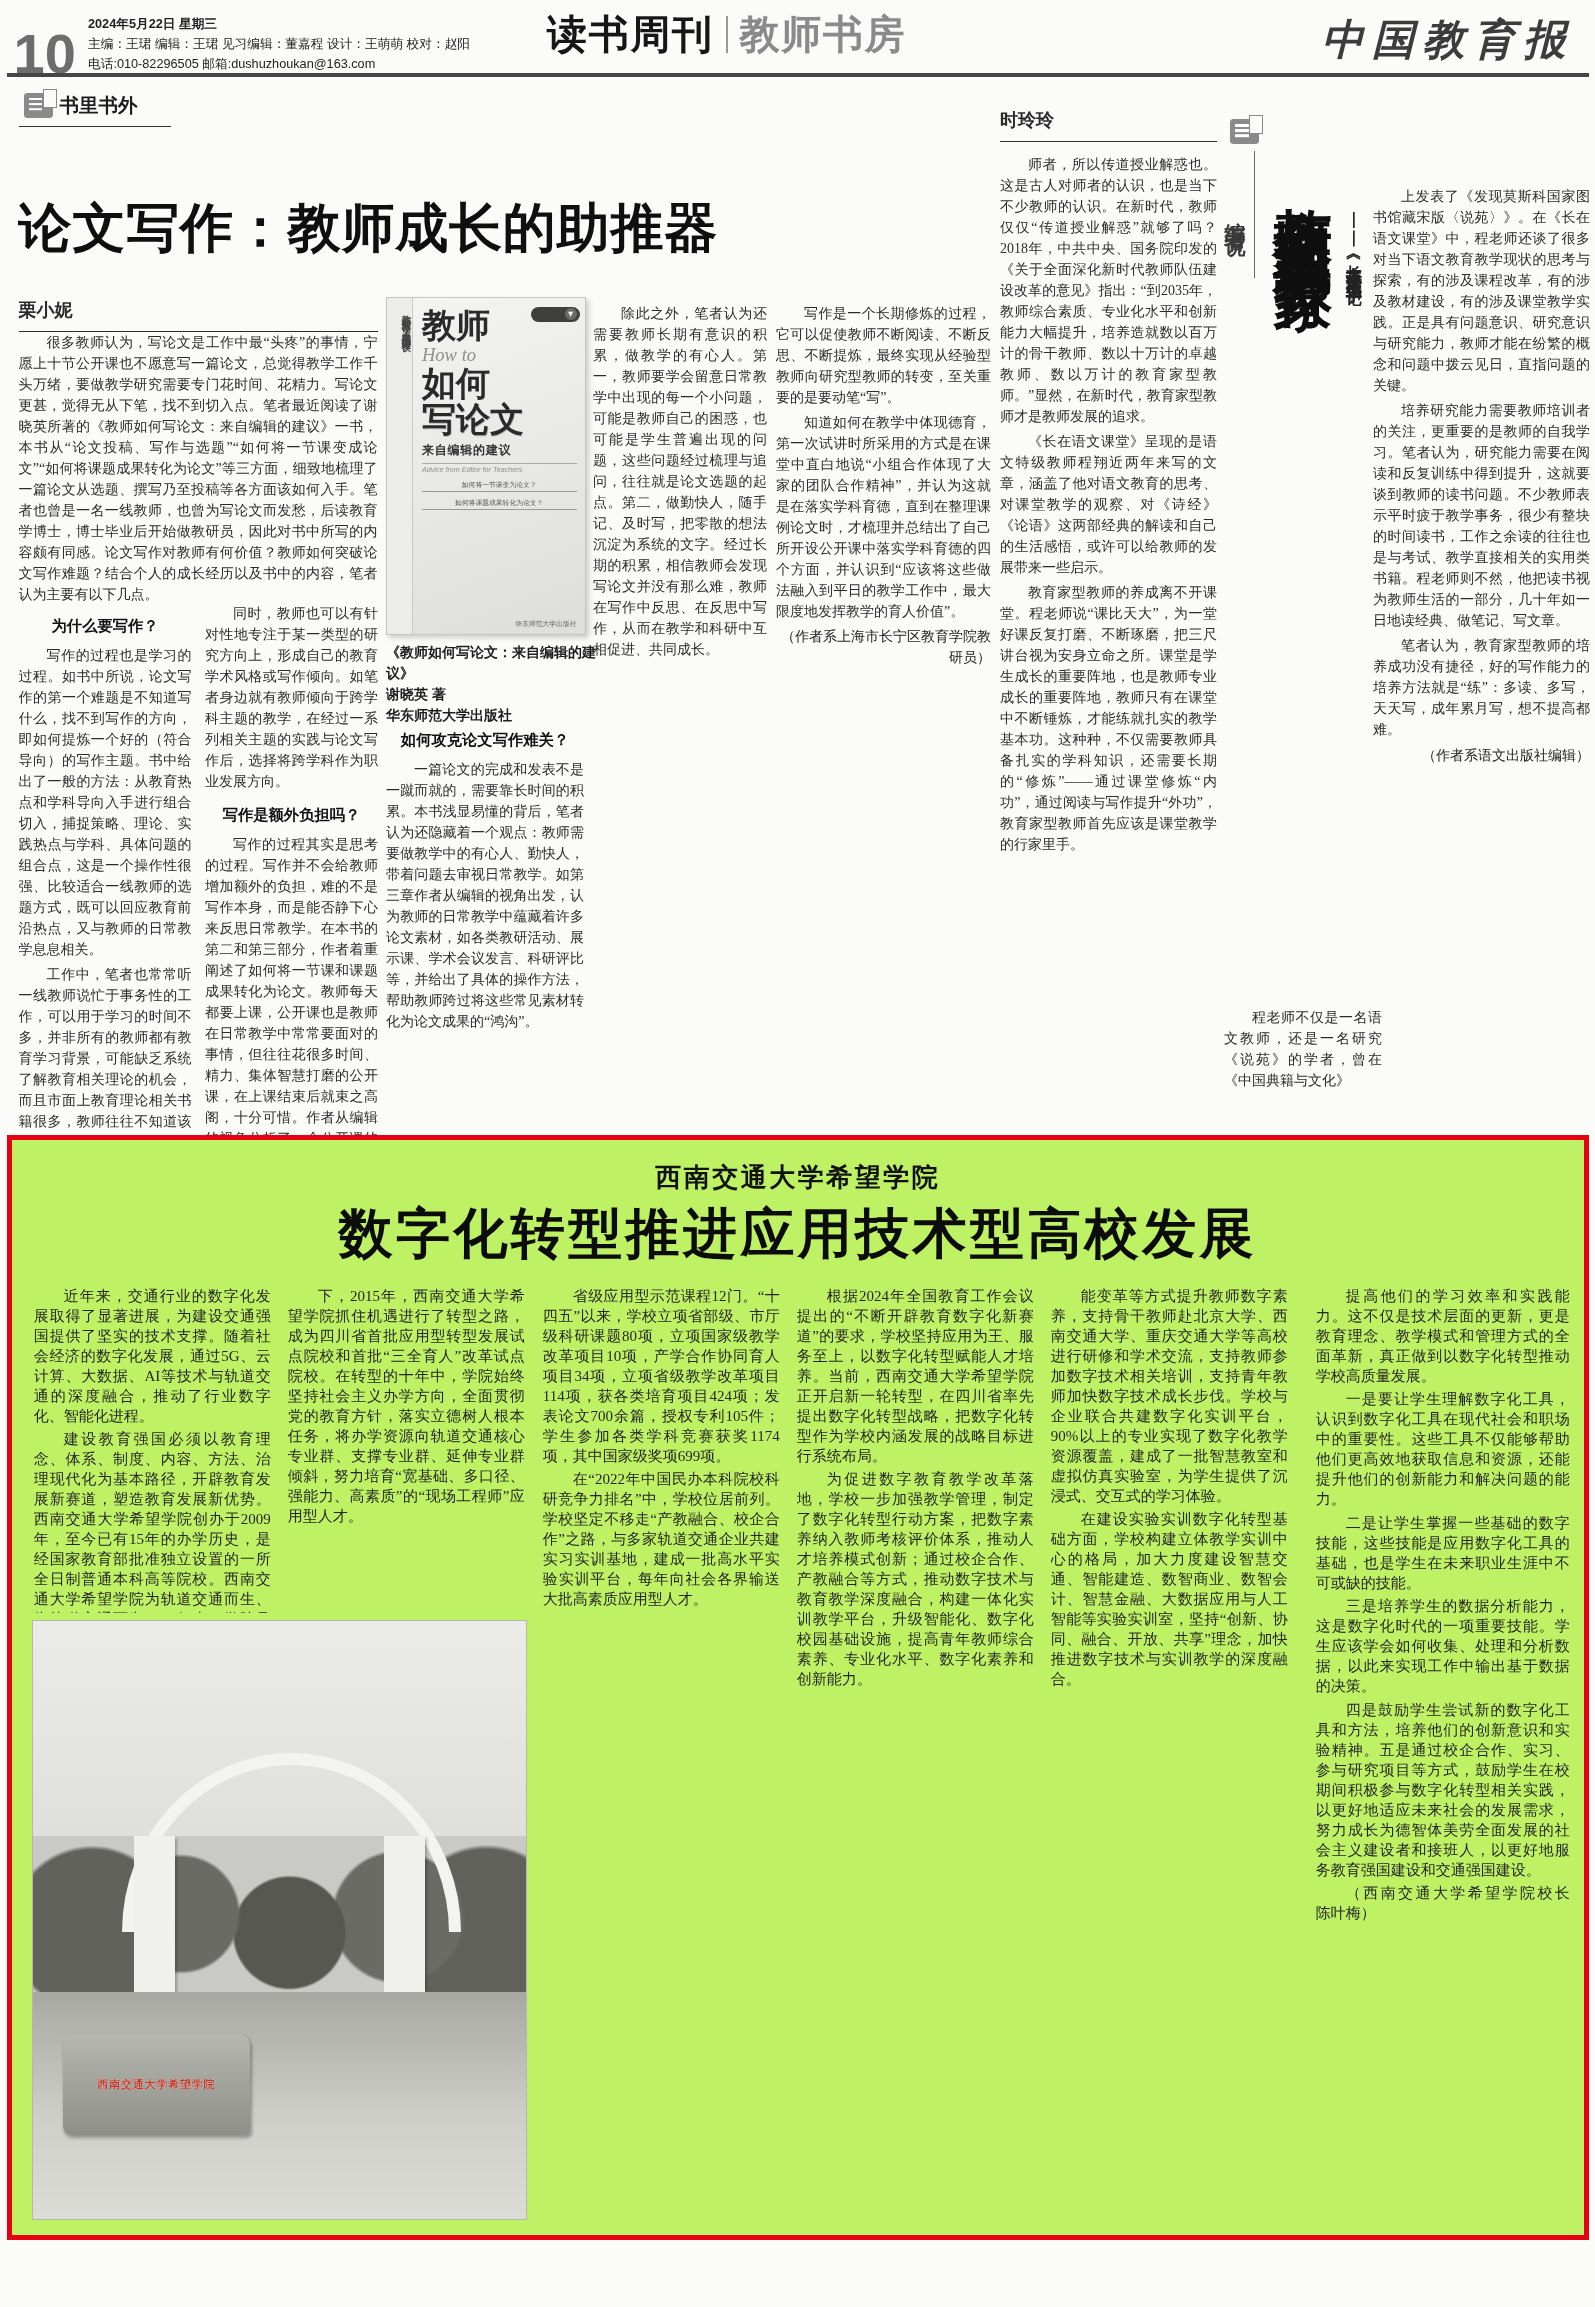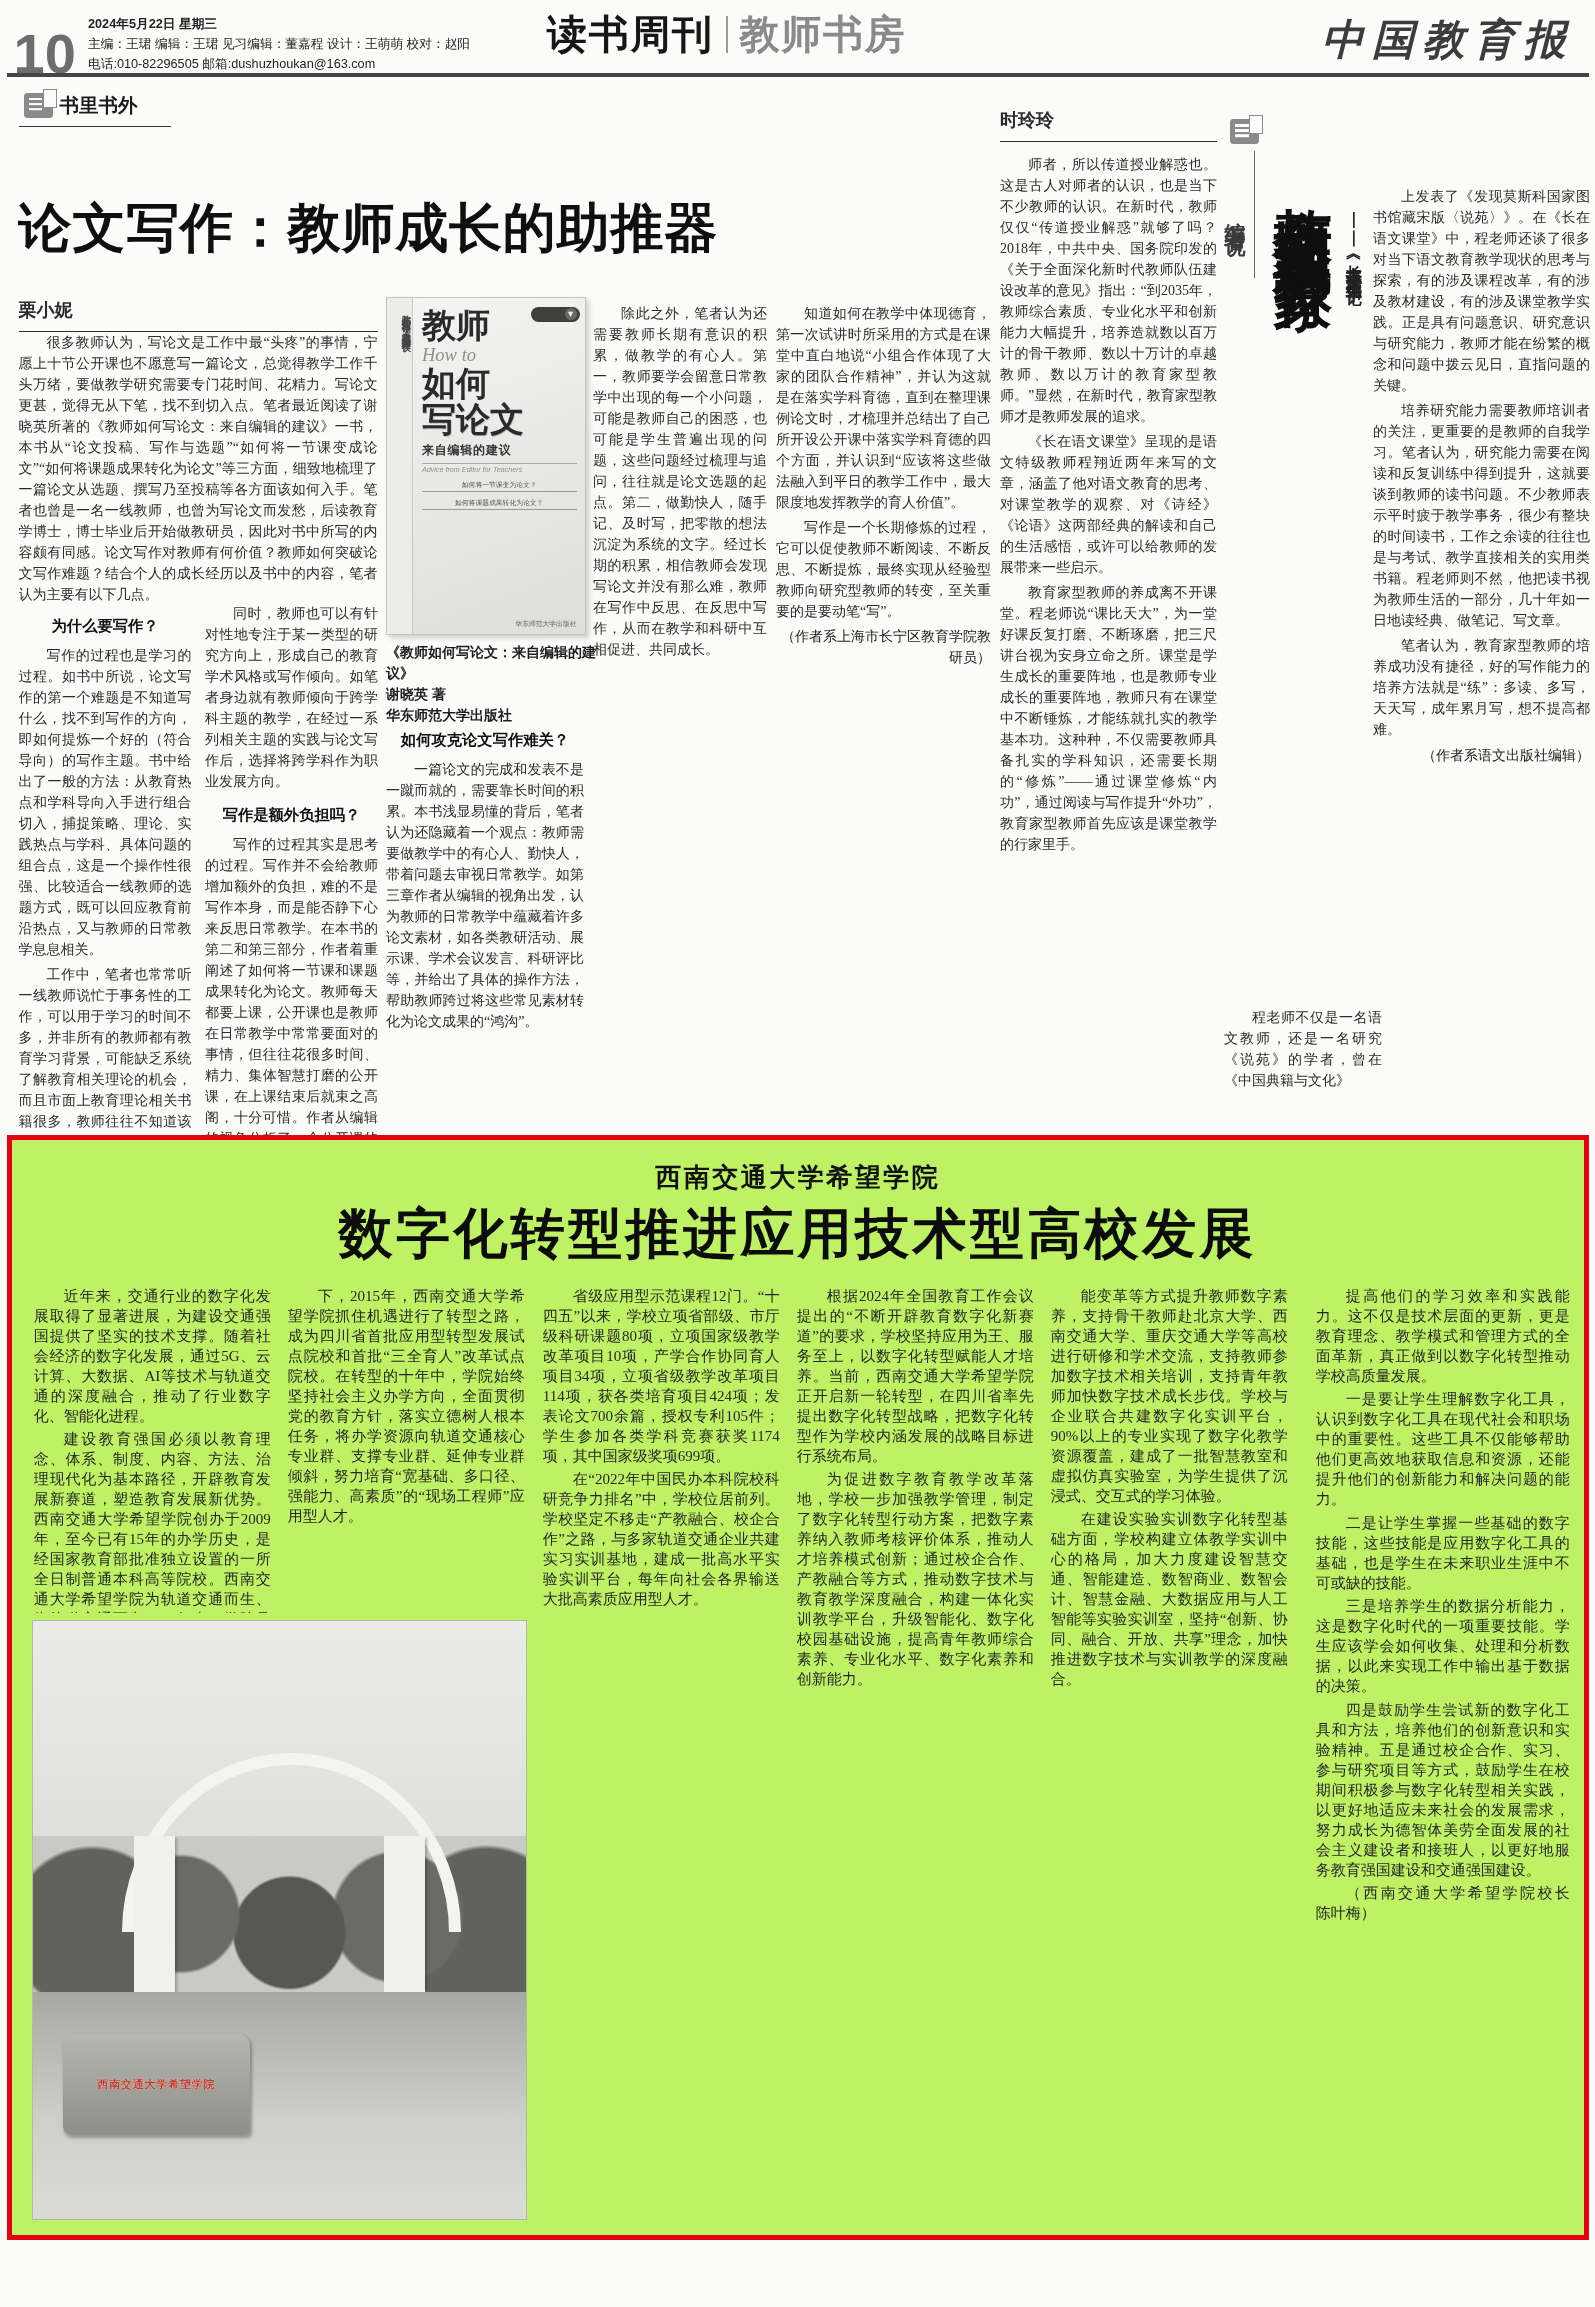--- a/index.html
+++ b/index.html
@@ -172,22 +172,22 @@
   <div class="col" style="left:386px;top:717px;width:198px;height:419px;">
     <p class="subhead">如何攻克论文写作难关？</p>
     <p>一篇论文的完成和发表不是一蹴而就的，需要靠长时间的积累。本书浅显易懂的背后，笔者认为还隐藏着一个观点：教师需要做教学中的有心人、勤快人，带着问题去审视日常教学。如第三章作者从编辑的视角出发，认为教师的日常教学中蕴藏着许多论文素材，如各类教研活动、展示课、学术会议发言、科研评比等，并给出了具体的操作方法，帮助教师跨过将这些常见素材转化为论文成果的“鸿沟”。</p>
   </div>
 
   <div class="col" style="left:593px;top:303px;width:174px;height:832px;">
     <p>除此之外，笔者认为还需要教师长期有意识的积累，做教学的有心人。第一，教师要学会留意日常教学中出现的每一个小问题，可能是教师自己的困惑，也可能是学生普遍出现的问题，这些问题经过梳理与追问，往往就是论文选题的起点。第二，做勤快人，随手记、及时写，把零散的想法沉淀为系统的文字。经过长期的积累，相信教师会发现写论文并没有那么难，教师在写作中反思、在反思中写作，从而在教学和科研中互相促进、共同成长。</p>
   </div>
 
   <div class="col" style="left:776px;top:303px;width:215px;height:832px;">
+    <p>写作是一个长期修炼的过程，它可以促使教师不断阅读、不断反思、不断提炼，最终实现从经验型教师向研究型教师的转变，至关重要的是要动笔“写”。</p>
     <p>知道如何在教学中体现德育，第一次试讲时所采用的方式是在课堂中直白地说“小组合作体现了大家的团队合作精神”，并认为这就是在落实学科育德，直到在整理课例论文时，才梳理并总结出了自己所开设公开课中落实学科育德的四个方面，并认识到“应该将这些做法融入到平日的教学工作中，最大限度地发挥教学的育人价值”。</p>
-    <p>写作是一个长期修炼的过程，它可以促使教师不断阅读、不断反思、不断提炼，最终实现从经验型教师向研究型教师的转变，至关重要的是要动笔“写”。</p>
     <p class="credit">（作者系上海市长宁区教育学院教研员）</p>
   </div>
 
   <div class="a2byline">时玲玲</div>
 
   <div class="col" style="left:1000px;top:154px;width:217px;height:981px;">
     <p>师者，所以传道授业解惑也。这是古人对师者的认识，也是当下不少教师的认识。在新时代，教师仅仅“传道授业解惑”就够了吗？2018年，中共中央、国务院印发的《关于全面深化新时代教师队伍建设改革的意见》指出：“到2035年，教师综合素质、专业化水平和创新能力大幅提升，培养造就数以百万计的骨干教师、数以十万计的卓越教师、数以万计的教育家型教师。”显然，在新时代，教育家型教师才是教师发展的追求。</p>
     <p>《长在语文课堂》呈现的是语文特级教师程翔近两年来写的文章，涵盖了他对语文教育的思考、对课堂教学的观察、对《诗经》《论语》这两部经典的解读和自己的生活感悟，或许可以给教师的发展带来一些启示。</p>
     <p>教育家型教师的养成离不开课堂。程老师说“课比天大”，为一堂好课反复打磨、不断琢磨，把三尺讲台视为安身立命之所。课堂是学生成长的重要阵地，也是教师专业成长的重要阵地，教师只有在课堂中不断锤炼，才能练就扎实的教学基本功。这种种，不仅需要教师具备扎实的学科知识，还需要长期的“修炼”——通过课堂修炼“内功”，通过阅读与写作提升“外功”，教育家型教师首先应该是课堂教学的行家里手。</p>
   </div>

